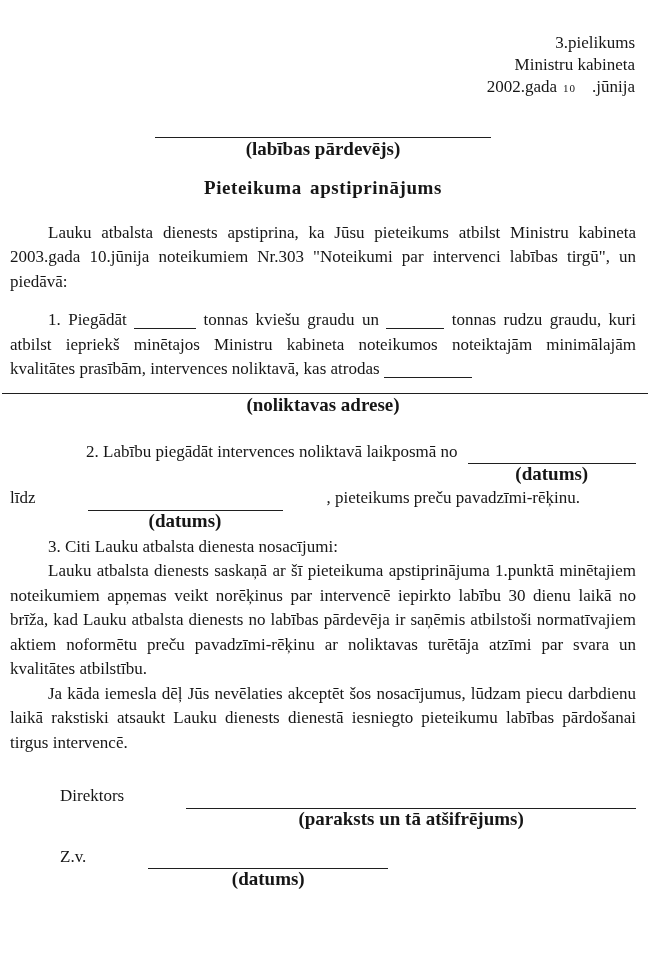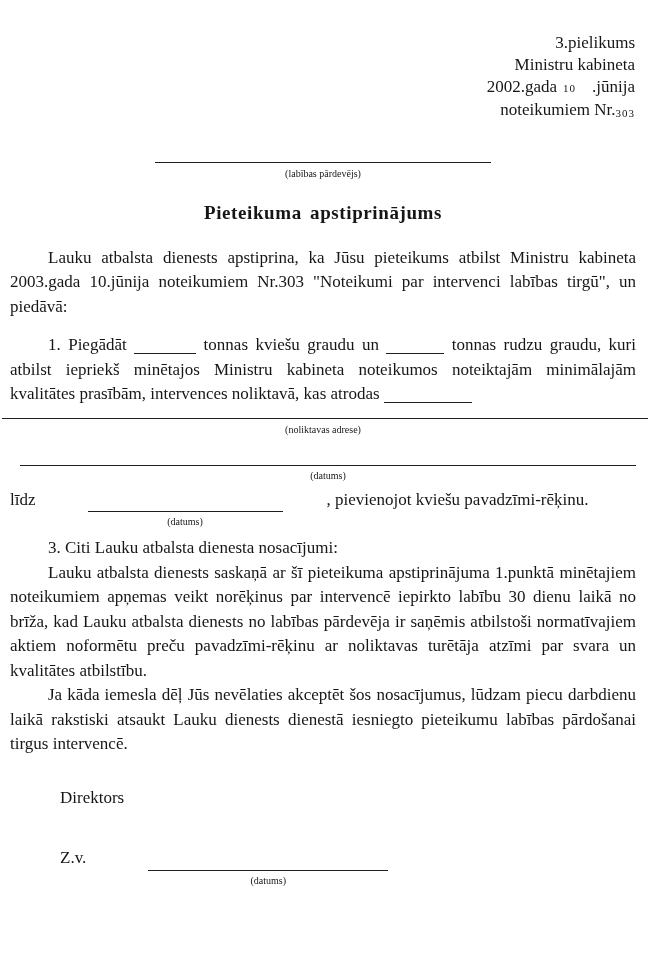--- a/index.html
+++ b/index.html
@@ -24,21 +24,21 @@
   .hdr { text-align: right; line-height: 22px; padding-right: 1px; }
   .typed {
     font-size: 11px;
     letter-spacing: 1px;
   }
   .typed-day { margin-left: 6px; margin-right: 16px; }
   .typed-nr { vertical-align: -2px; }
   
   .seller { width: 336px; margin: 38px auto 0 auto; text-align: center; }
   .seller .rule { border-top: 1.6px solid #1f1f1f; height: 0; }
-  .cap { font-size: 10px; line-height: 21px; }
+  .cap { font-size: 19px; line-height: 21px; font-weight: bold; }
   
   .title {
     text-align: center;
     font-weight: bold;
     font-size: 19px;
     letter-spacing: 0.6px;
     word-spacing: 3px;
     margin-top: 17px;
   }
   
@@ -89,21 +89,20 @@
 </style>
 </head>
 <body>
 
 <div class="page">
 
   <div class="hdr">
     <div>3.pielikums</div>
     <div>Ministru kabineta</div>
     <div><span>2002.gada</span><span class="typed typed-day">10</span><span>.jūnija</span></div>
-    <div><span>noteikumiem Nr.</span><span class="typed typed-nr">303</span></div>
   </div>
 
   <div class="seller">
     <div class="rule"></div>
     <div class="cap">(labības pārdevējs)</div>
   </div>
 
   <div class="title">Pieteikuma apstiprinājums</div>
 
   <p class="para">Lauku atbalsta dienests apstiprina, ka Jūsu pieteikums atbilst Ministru kabineta 2003.gada 10.jūnija noteikumiem Nr.303 "Noteikumi par intervenci labības tirgū", un piedāvā:</p>
@@ -112,38 +111,42 @@
     <span class="blank-inline" style="width:62px;"></span>
     <span>tonnas kviešu graudu un</span>
     <span class="blank-inline" style="width:58px;"></span>
     <span>tonnas rudzu graudu, kuri atbilst iepriekš minētajos Ministru kabineta noteikumos noteiktajām minimālajām kvalitātes prasībām, intervences noliktavā, kas atrodas</span>
     <span class="blank-inline" style="width:88px;"></span></p>
 
   <div class="address-rule"></div>
   <div class="address-cap cap">(noliktavas adrese)</div>
 
   <div class="fill-row" style="margin-top:25px;">
+    <span class="txt" style="text-indent:38px; padding-left:38px;">2. Labību piegādāt intervences noliktavā laikposmā no</span>
     <span class="blank grow" style="margin-left:10px;">
       <span class="under-cap cap">(datums)</span>
     </span>
   </div>
   <div class="fill-row row2">
     <span class="txt">līdz</span>
     <span class="blank" style="width:195px; margin-left:20px;">
       <span class="under-cap cap">(datums)</span>
     </span>
-    <span class="txt" style="margin-left:12px;">, pievienojot kviešu pavadzīmi-rēķinu.</span>
+    <span class="txt" style="margin-left:12px;">, pieteikums preču pavadzīmi-rēķinu.</span>
   </div>
 
   <div class="heading-line">3. Citi Lauku atbalsta dienesta nosacījumi:</div>
   <p class="para tight">Lauku atbalsta dienests saskaņā ar šī pieteikuma apstiprinājuma 1.punktā minētajiem noteikumiem apņemas veikt norēķinus par intervencē iepirkto labību 30 dienu laikā no brīža, kad Lauku atbalsta dienests no labības pārdevēja ir saņēmis atbilstoši normatīvajiem aktiem noformētu preču pavadzīmi-rēķinu ar noliktavas turētāja atzīmi par svara un kvalitātes atbilstību.</p>
   <p class="para tight">Ja kāda iemesla dēļ Jūs nevēlaties akceptēt šos nosacījumus, lūdzam piecu darbdienu laikā rakstiski atsaukt Lauku dienests dienestā iesniegto pieteikumu labības pārdošanai tirgus intervencē.</p>
 
   <div class="sig-row">
     <span class="lbl">Direktors</span>
+    <span class="blank grow">
+      <span class="under-cap cap">(paraksts un tā atšifrējums)</span>
+    </span>
   </div>
 
   <div class="sig-row seal">
     <span class="lbl">Z.v.</span>
     <span class="blank seal-blank">
       <span class="under-cap cap">(datums)</span>
     </span>
   </div>
 
 </div>

